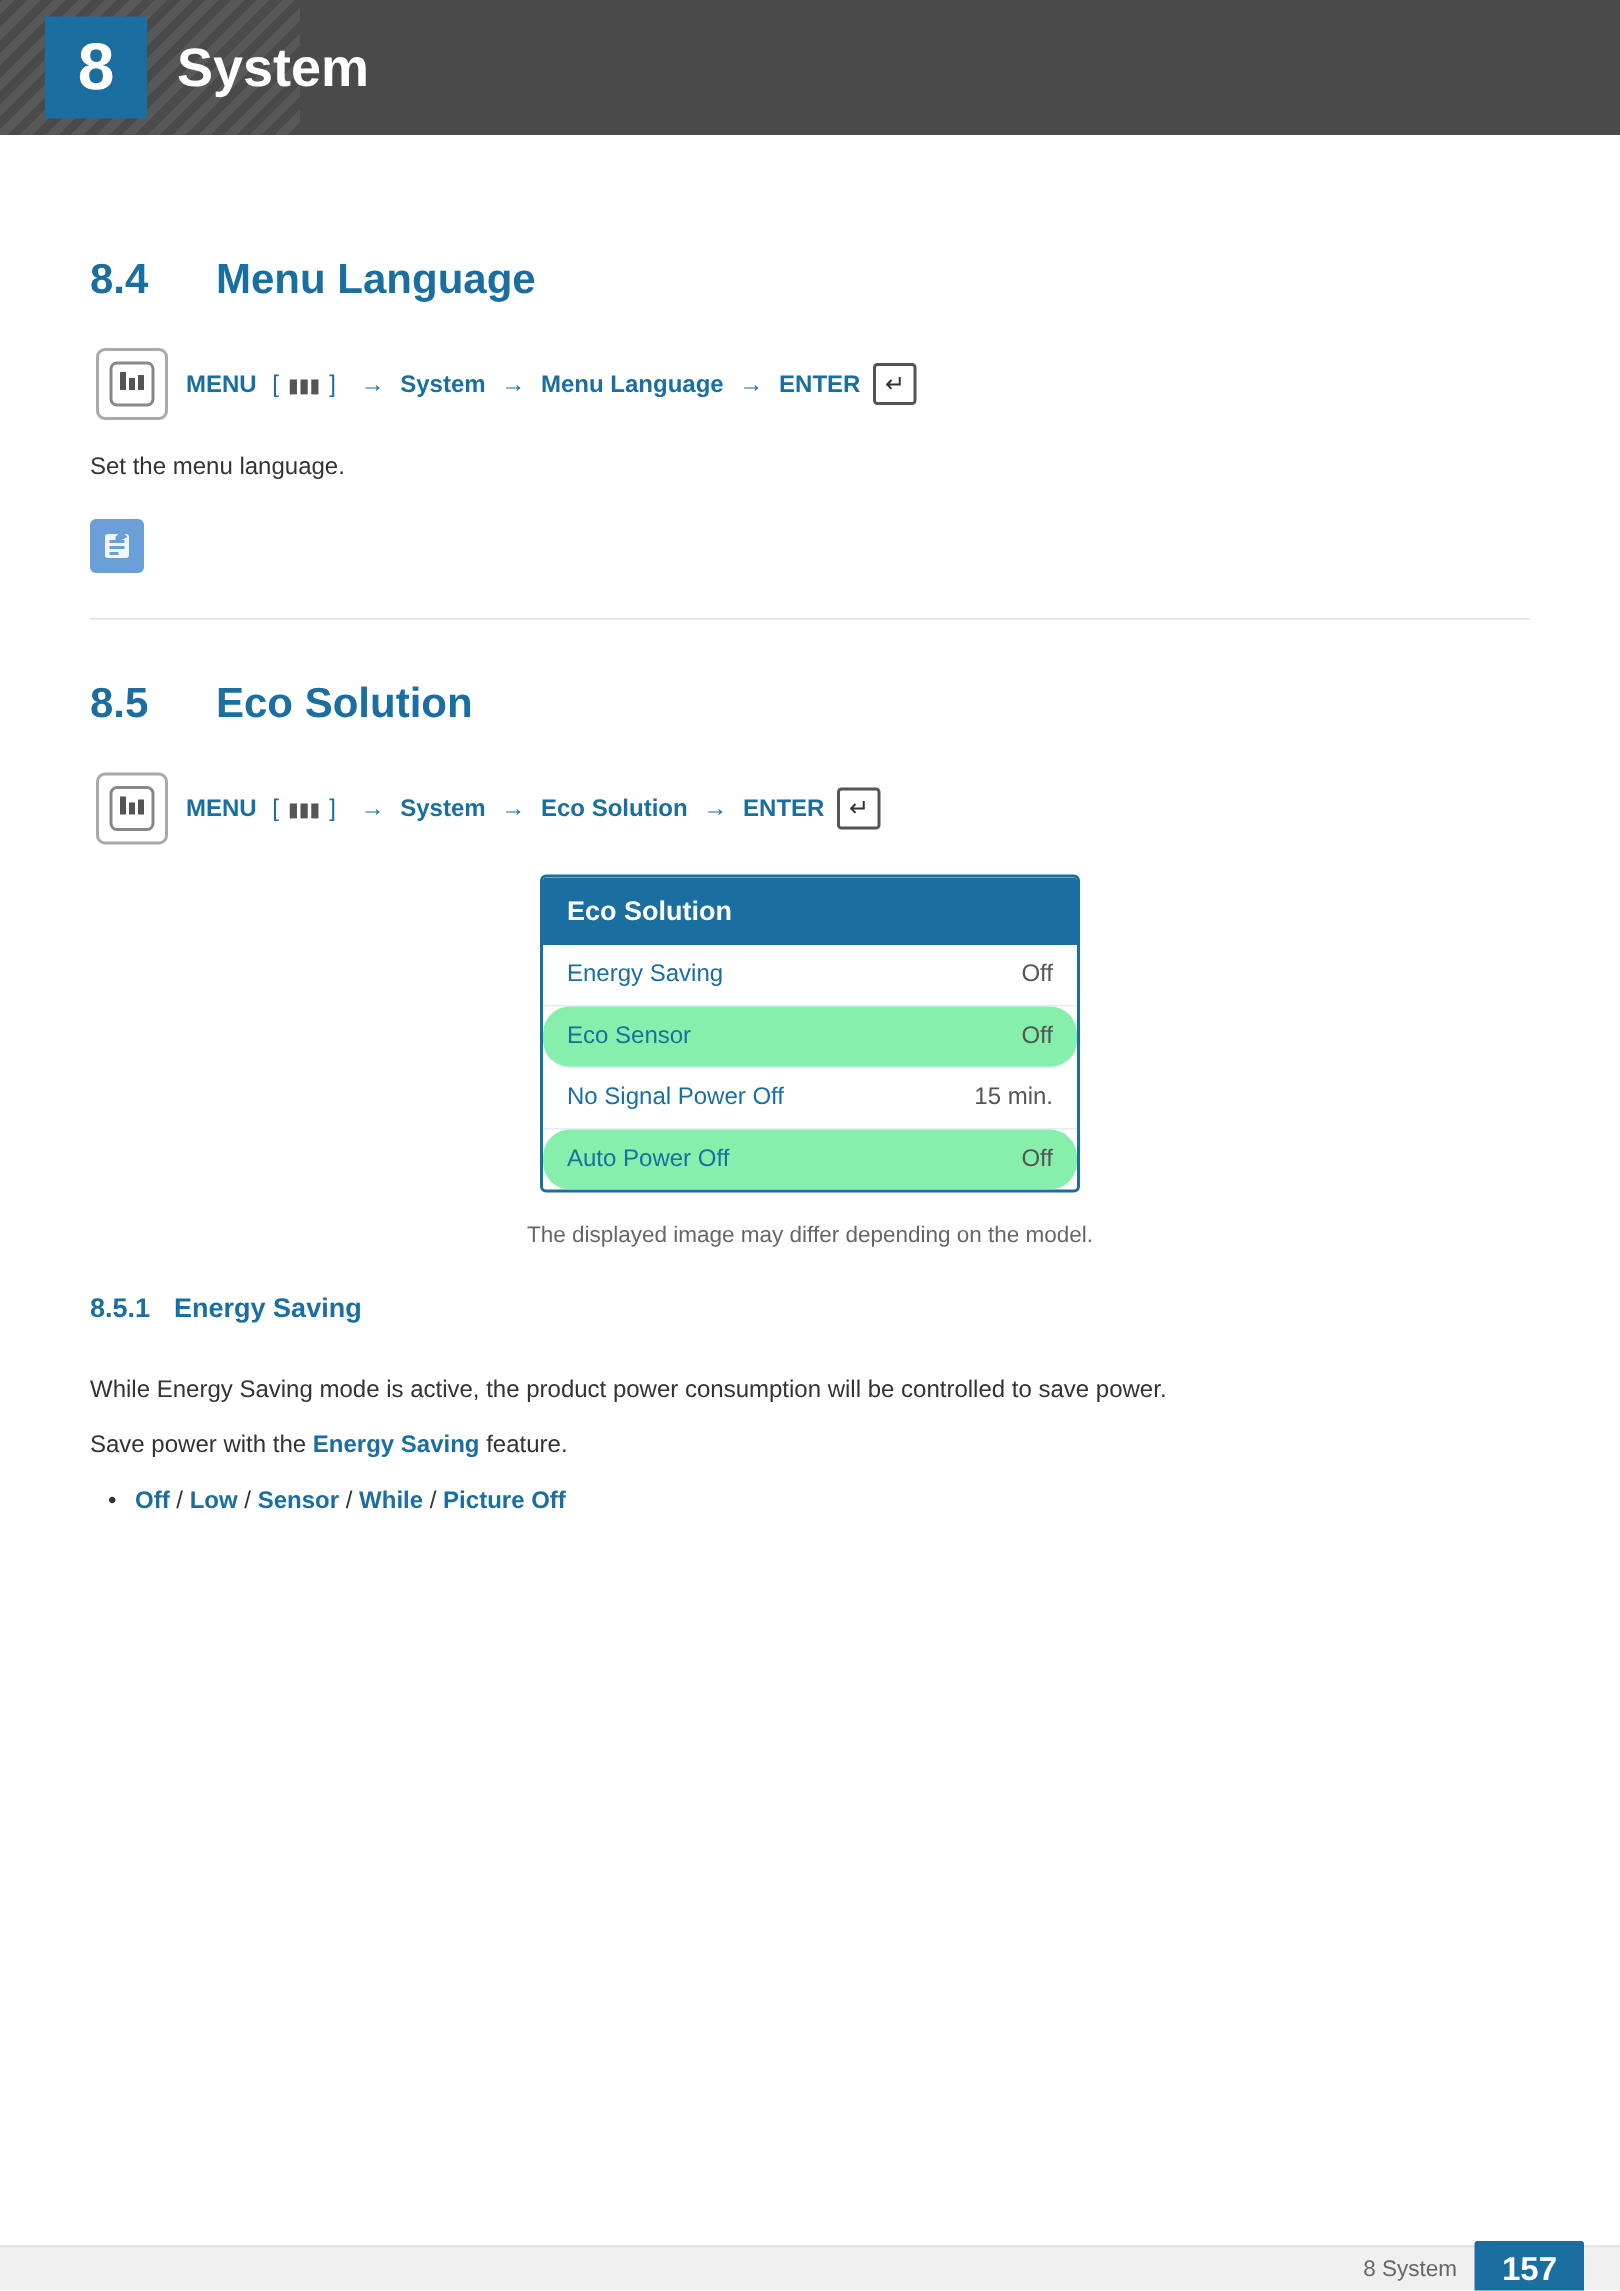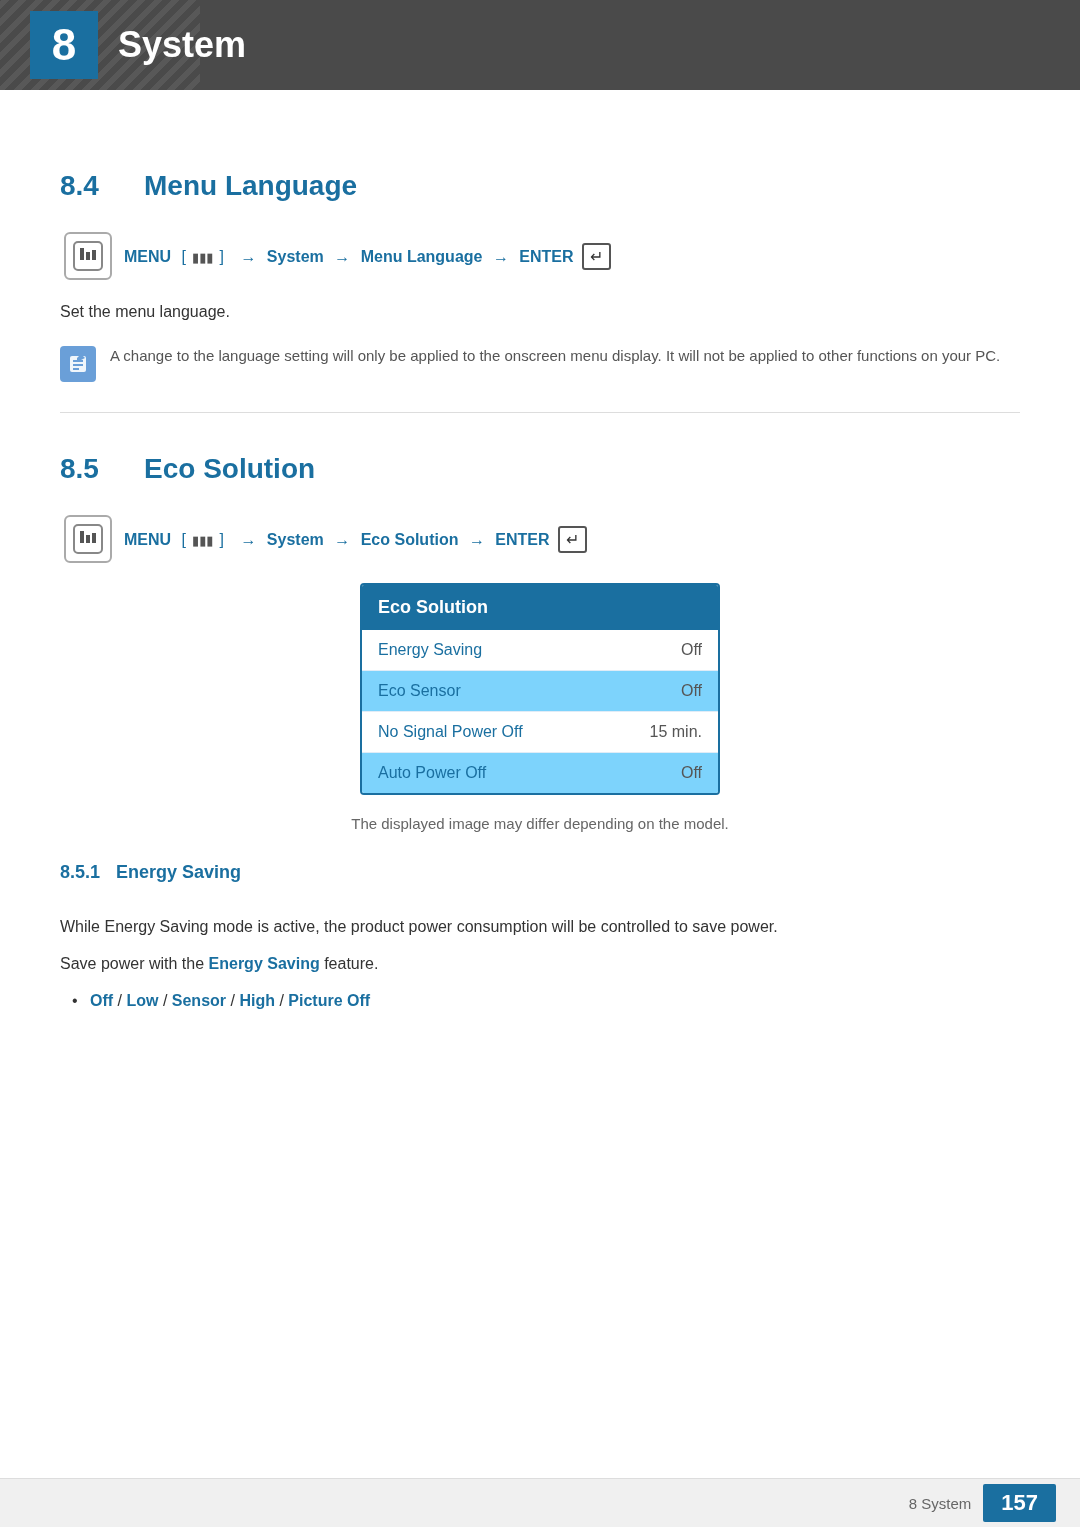--- a/index.html
+++ b/index.html
@@ -209,21 +209,22 @@
       padding: 11px 16px;
       font-size: 16px;
       border-bottom: 1px solid #e0ecf7;
     }
 
     .eco-menu-item:last-child {
       border-bottom: none;
     }
 
     .eco-menu-item.highlighted {
-      background: #7dd3fc;
+      background: #86efac;
+      border-radius: 18px;
     }
 
     .eco-menu-item .item-label {
       color: #1a6fa0;
       font-weight: 500;
     }
 
     .eco-menu-item .item-value {
       color: #555;
     }
@@ -295,21 +296,21 @@
       color: #1a6fa0;
       font-weight: bold;
     }
 
     
     .page-footer {
       position: absolute;
       bottom: 0;
       left: 0;
       width: 100%;
-      height: 49px;
+      height: 30px;
       background: #f0f0f0;
       border-top: 1px solid #ddd;
       display: flex;
       align-items: center;
       justify-content: flex-end;
       padding-right: 24px;
     }
 
     .footer-section-label {
       font-size: 15px;
@@ -377,21 +378,20 @@
   <div class="note-box">
     <div class="note-icon">
       <svg width="22" height="22" viewBox="0 0 22 22">
         <rect x="3" y="3" width="16" height="16" rx="2" fill="white" opacity="0.9"></rect>
         <line x1="6" y1="8" x2="16" y2="8" stroke="#6a9fd8" stroke-width="2"></line>
         <line x1="6" y1="12" x2="16" y2="12" stroke="#6a9fd8" stroke-width="2"></line>
         <line x1="6" y1="16" x2="12" y2="16" stroke="#6a9fd8" stroke-width="2"></line>
         <polygon points="14,1 18,5 10,9 10,5" fill="#6a9fd8"></polygon>
       </svg>
     </div>
-    <p class="note-text">A change to the language setting will only be applied to the onscreen menu display. It will not be applied to other functions on your PC.</p>
   </div>
 
   <hr class="section-divider">
 
   <div class="section-heading">
     <span class="section-number">8.5</span>
     <span class="section-title">Eco Solution</span>
   </div>
 
   <div class="nav-path-row">
@@ -452,21 +452,21 @@
   </p>
 
   <ul class="bullet-list">
     <li>
       <span class="opt-highlight">Off</span>
       <span> / </span>
       <span class="opt-highlight">Low</span>
       <span> / </span>
       <span class="opt-highlight">Sensor</span>
       <span> / </span>
-      <span class="opt-highlight">High</span>
+      <span class="opt-highlight">While</span>
       <span> / </span>
       <span class="opt-highlight">Picture Off</span>
     </li>
   </ul>
 
 </div>
 
 <div class="page-footer">
   <span class="footer-section-label">8 System</span>
   <span class="footer-page-badge">157</span>

